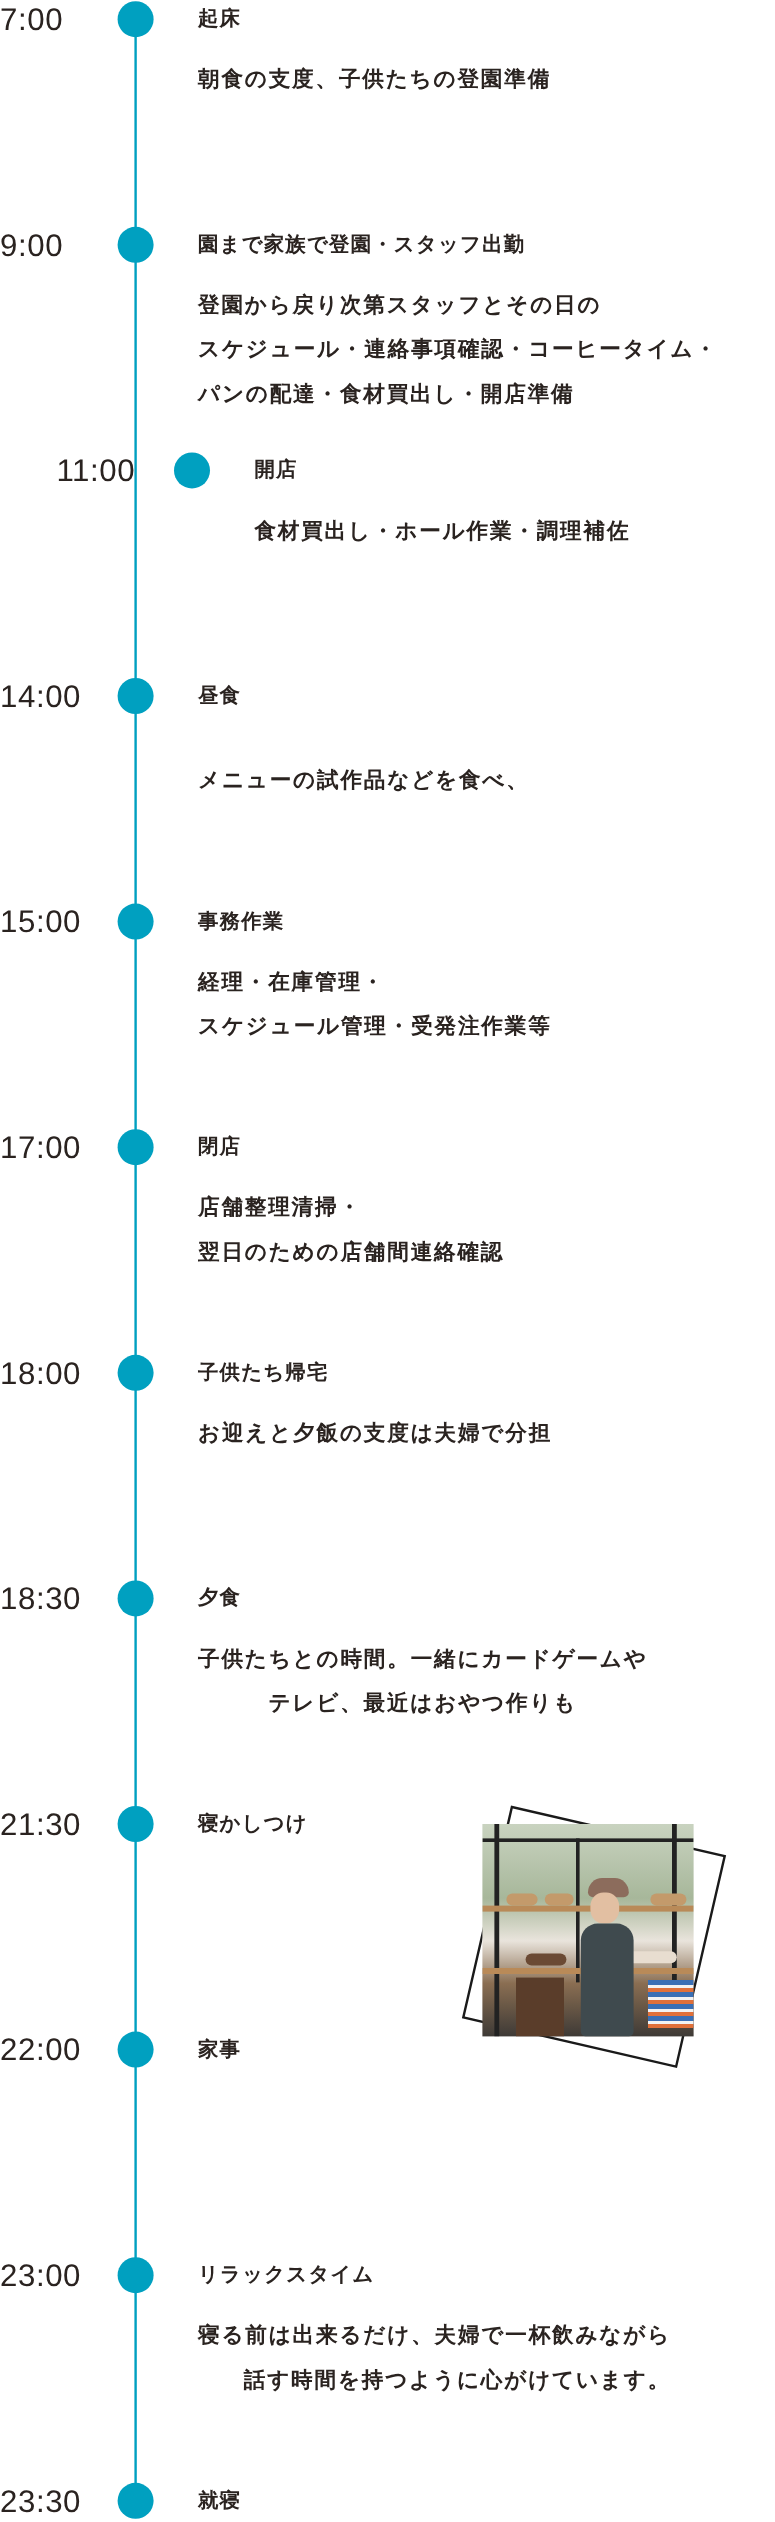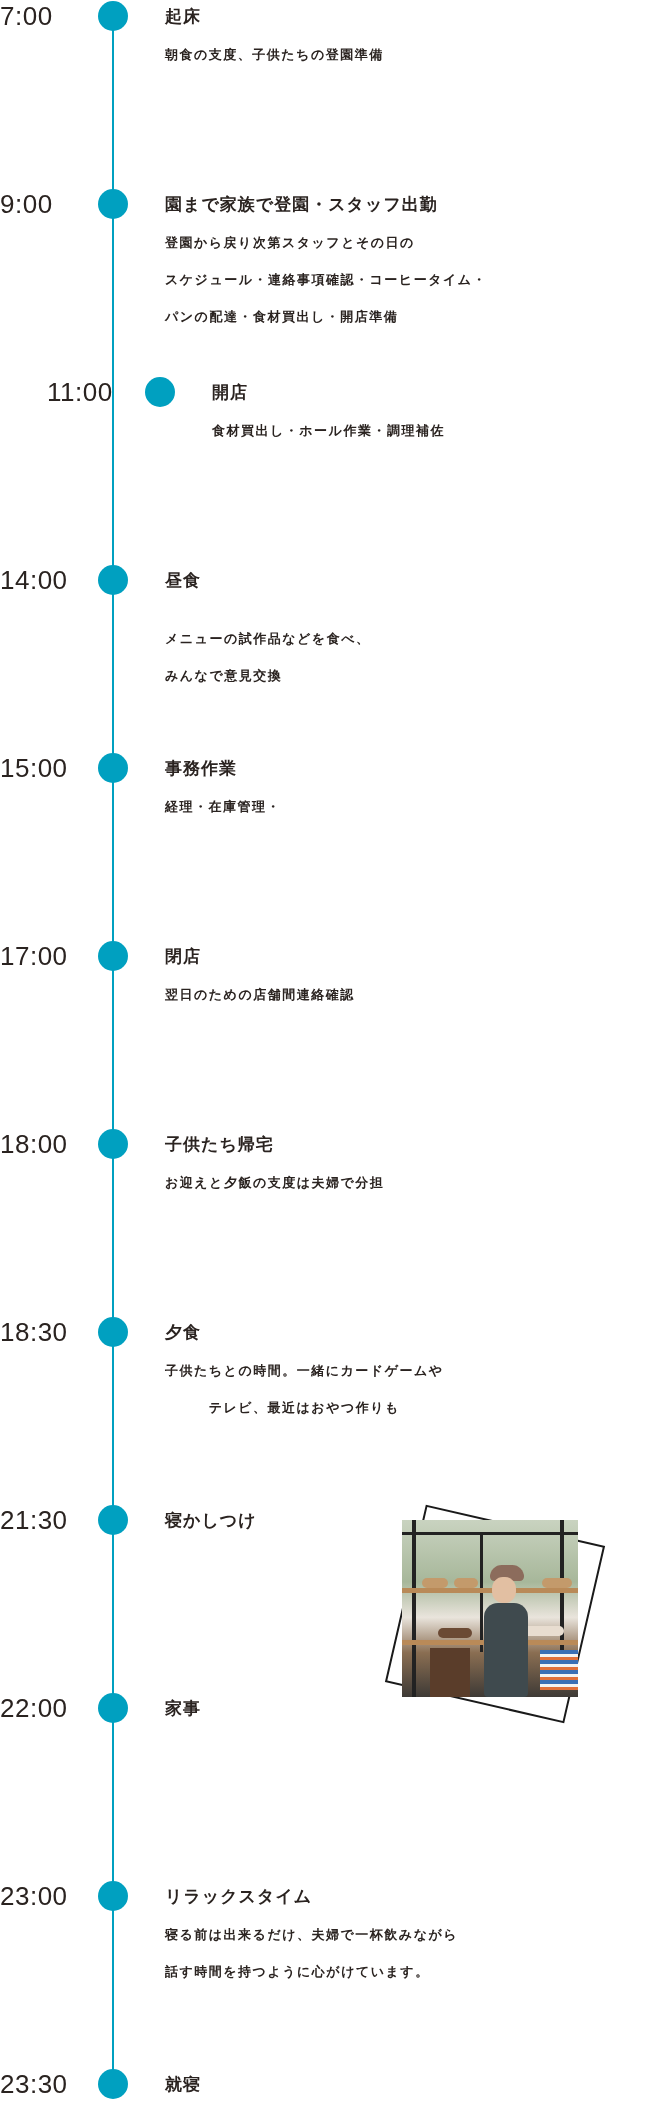--- a/index.html
+++ b/index.html
@@ -4,21 +4,21 @@
 <style>
   html, body { margin: 0; padding: 0; background: #ffffff; }
   body { width: 646px; height: 2102px; position: relative; overflow: hidden;
          font-family: "DejaVu Sans", "Liberation Sans", sans-serif; color: #2a2320; }
   .timeline-line { position: absolute; left: 112px; top: 16px; width: 2px; height: 2068px; background: #00a0c0; }
   .item { position: absolute; left: 0; width: 646px; height: 188px; }
   .time { position: absolute; left: 0; top: 2px; font-size: 26px; line-height: 28px; letter-spacing: 0.5px;
           font-family: "Liberation Sans", "DejaVu Sans", sans-serif; font-weight: 500; }
   .dot { position: absolute; left: 98px; top: 1px; width: 30px; height: 30px; border-radius: 50%; background: #00a0c0; }
   .title { position: absolute; left: 165px; top: 0px; font-size: 17px; line-height: 32px; font-weight: bold; letter-spacing: 1px; white-space: nowrap; }
-  .body { position: absolute; left: 165px; top: 36px; font-size: 13px; line-height: 37px; font-weight: bold; letter-spacing: 1.5px; white-space: nowrap; }
+  .body { position: absolute; left: 165px; top: 48px; font-size: 18px; line-height: 37px; font-weight: bold; letter-spacing: 1.5px; white-space: nowrap; }
   .body span { display: block; }
   .photo-wrap { position: absolute; left: 380px; top: 1490px; width: 230px; height: 240px; }
   .photo-frame { position: absolute; left: 23px; top: 33px; width: 180px; height: 178px; border: 2px solid #1a1a1a;
                  transform: rotate(13deg); transform-origin: center; }
   .photo { position: absolute; left: 22px; top: 30px; width: 176px; height: 177px; overflow: hidden;
            background: linear-gradient(180deg, #c9d3c0 0%, #a7b79a 35%, #e9e4dc 55%, #8a6e52 75%, #3e3a36 100%); }
   .photo .shelf { position: absolute; left: 0; width: 176px; height: 5px; background: #b98a58; }
   .photo .frame-bar { position: absolute; background: #222; }
   .photo .person { position: absolute; left: 80px; top: 45px; width: 56px; height: 132px; }
   .photo .person .hat { position: absolute; left: 8px; top: 0; width: 34px; height: 16px; border-radius: 17px 17px 6px 6px; background: #8c6c5c; }
@@ -61,36 +61,37 @@
         <span>食材買出し・ホール作業・調理補佐</span>
       </div>
     </div>
     <div class="item" style="top: 564px;">
       <div class="time">14:00</div>
       <div class="dot"></div>
       <div class="title">昼食</div>
       <div class="body">
         <span style="height: 20px;"></span>
         <span>メニューの試作品などを食べ、</span>
-        <span>みんなで意見交換</span>
       </div>
     </div>
     <div class="item" style="top: 752px;">
       <div class="time">15:00</div>
       <div class="dot"></div>
       <div class="title">事務作業</div>
       <div class="body">
         <span>経理・在庫管理・</span>
+        <span>スケジュール管理・受発注作業等</span>
       </div>
     </div>
     <div class="item" style="top: 940px;">
       <div class="time">17:00</div>
       <div class="dot"></div>
       <div class="title">閉店</div>
       <div class="body">
+        <span>店舗整理清掃・</span>
         <span>翌日のための店舗間連絡確認</span>
       </div>
     </div>
     <div class="item" style="top: 1128px;">
       <div class="time">18:00</div>
       <div class="dot"></div>
       <div class="title">子供たち帰宅</div>
       <div class="body">
         <span>お迎えと夕飯の支度は夫婦で分担</span>
       </div>
@@ -107,21 +108,21 @@
     <div class="item" style="top: 1504px;">
       <div class="time">21:30</div>
       <div class="dot"></div>
       <div class="title">寝かしつけ</div>
     </div>
     <div class="item" style="top: 1692px;">
       <div class="time">22:00</div>
       <div class="dot"></div>
       <div class="title">家事</div>
     </div>
-    <div class="item" style="top: 1880px;">
+    <div class="item" style="top: 1880px; text-align: right;">
       <div class="time">23:00</div>
       <div class="dot"></div>
       <div class="title">リラックスタイム</div>
       <div class="body">
         <span>寝る前は出来るだけ、夫婦で一杯飲みながら</span>
         <span>話す時間を持つように心がけています。</span>
       </div>
     </div>
     <div class="item" style="top: 2068px;">
       <div class="time">23:30</div>

